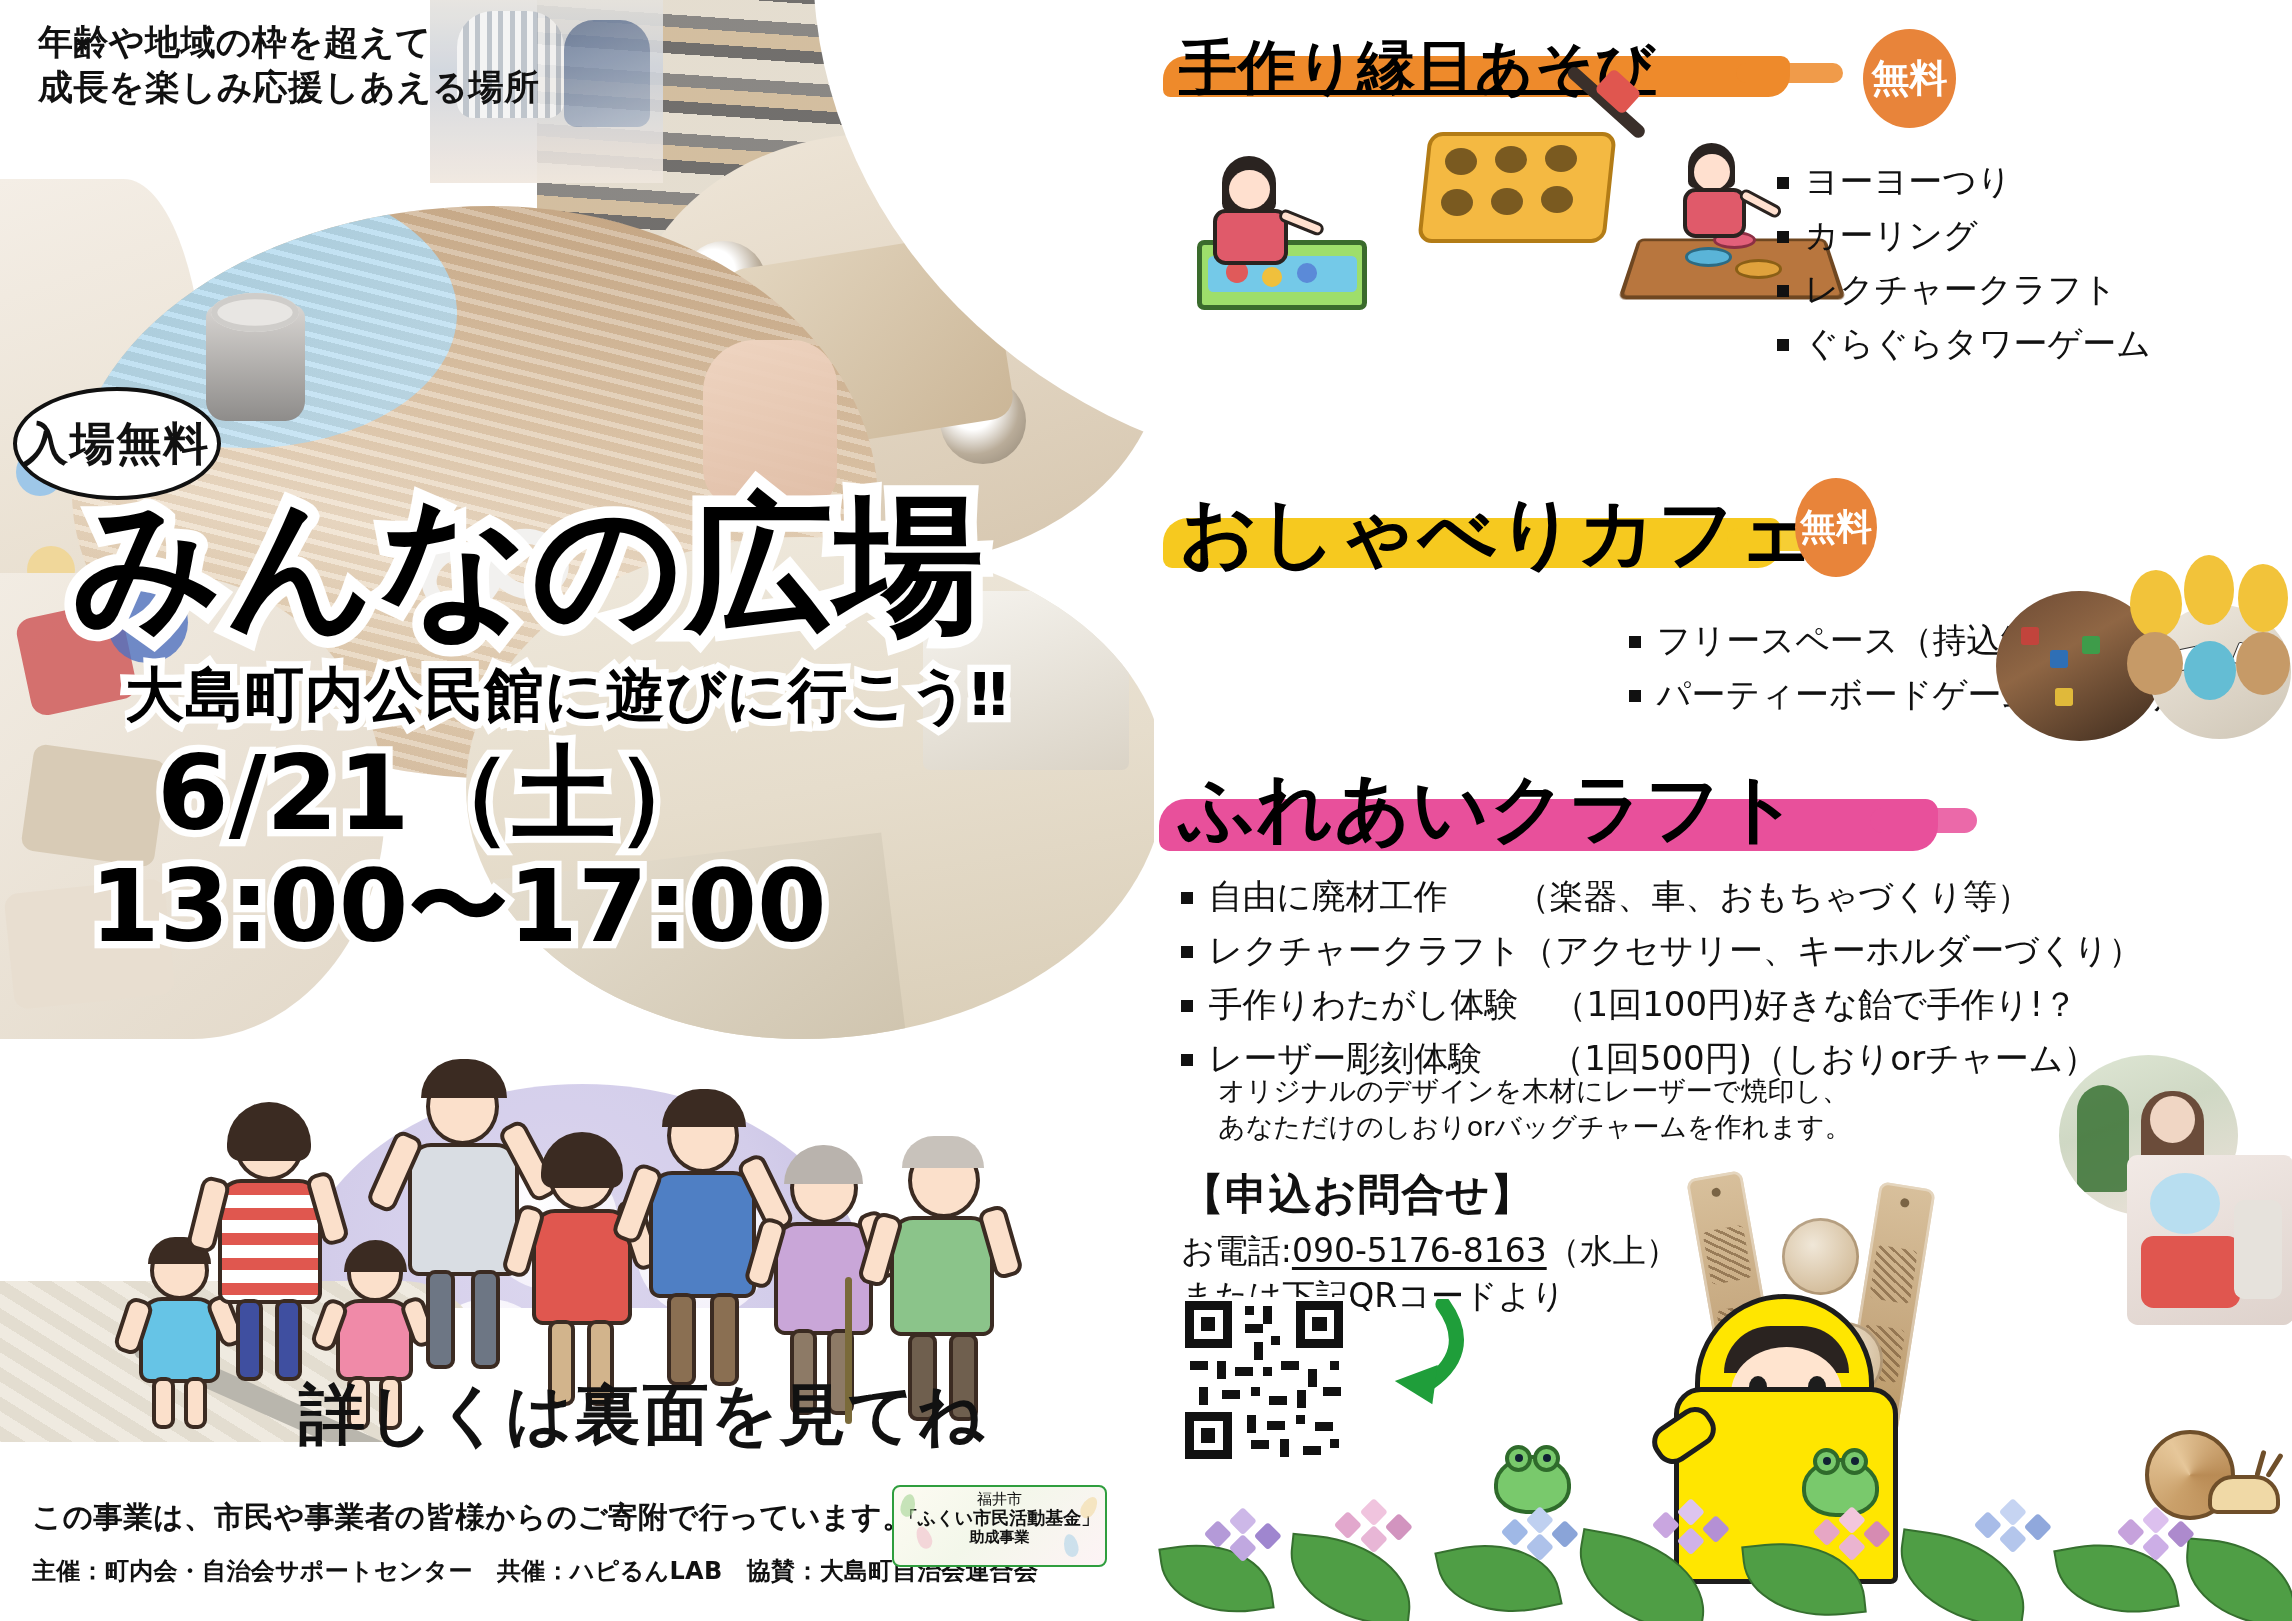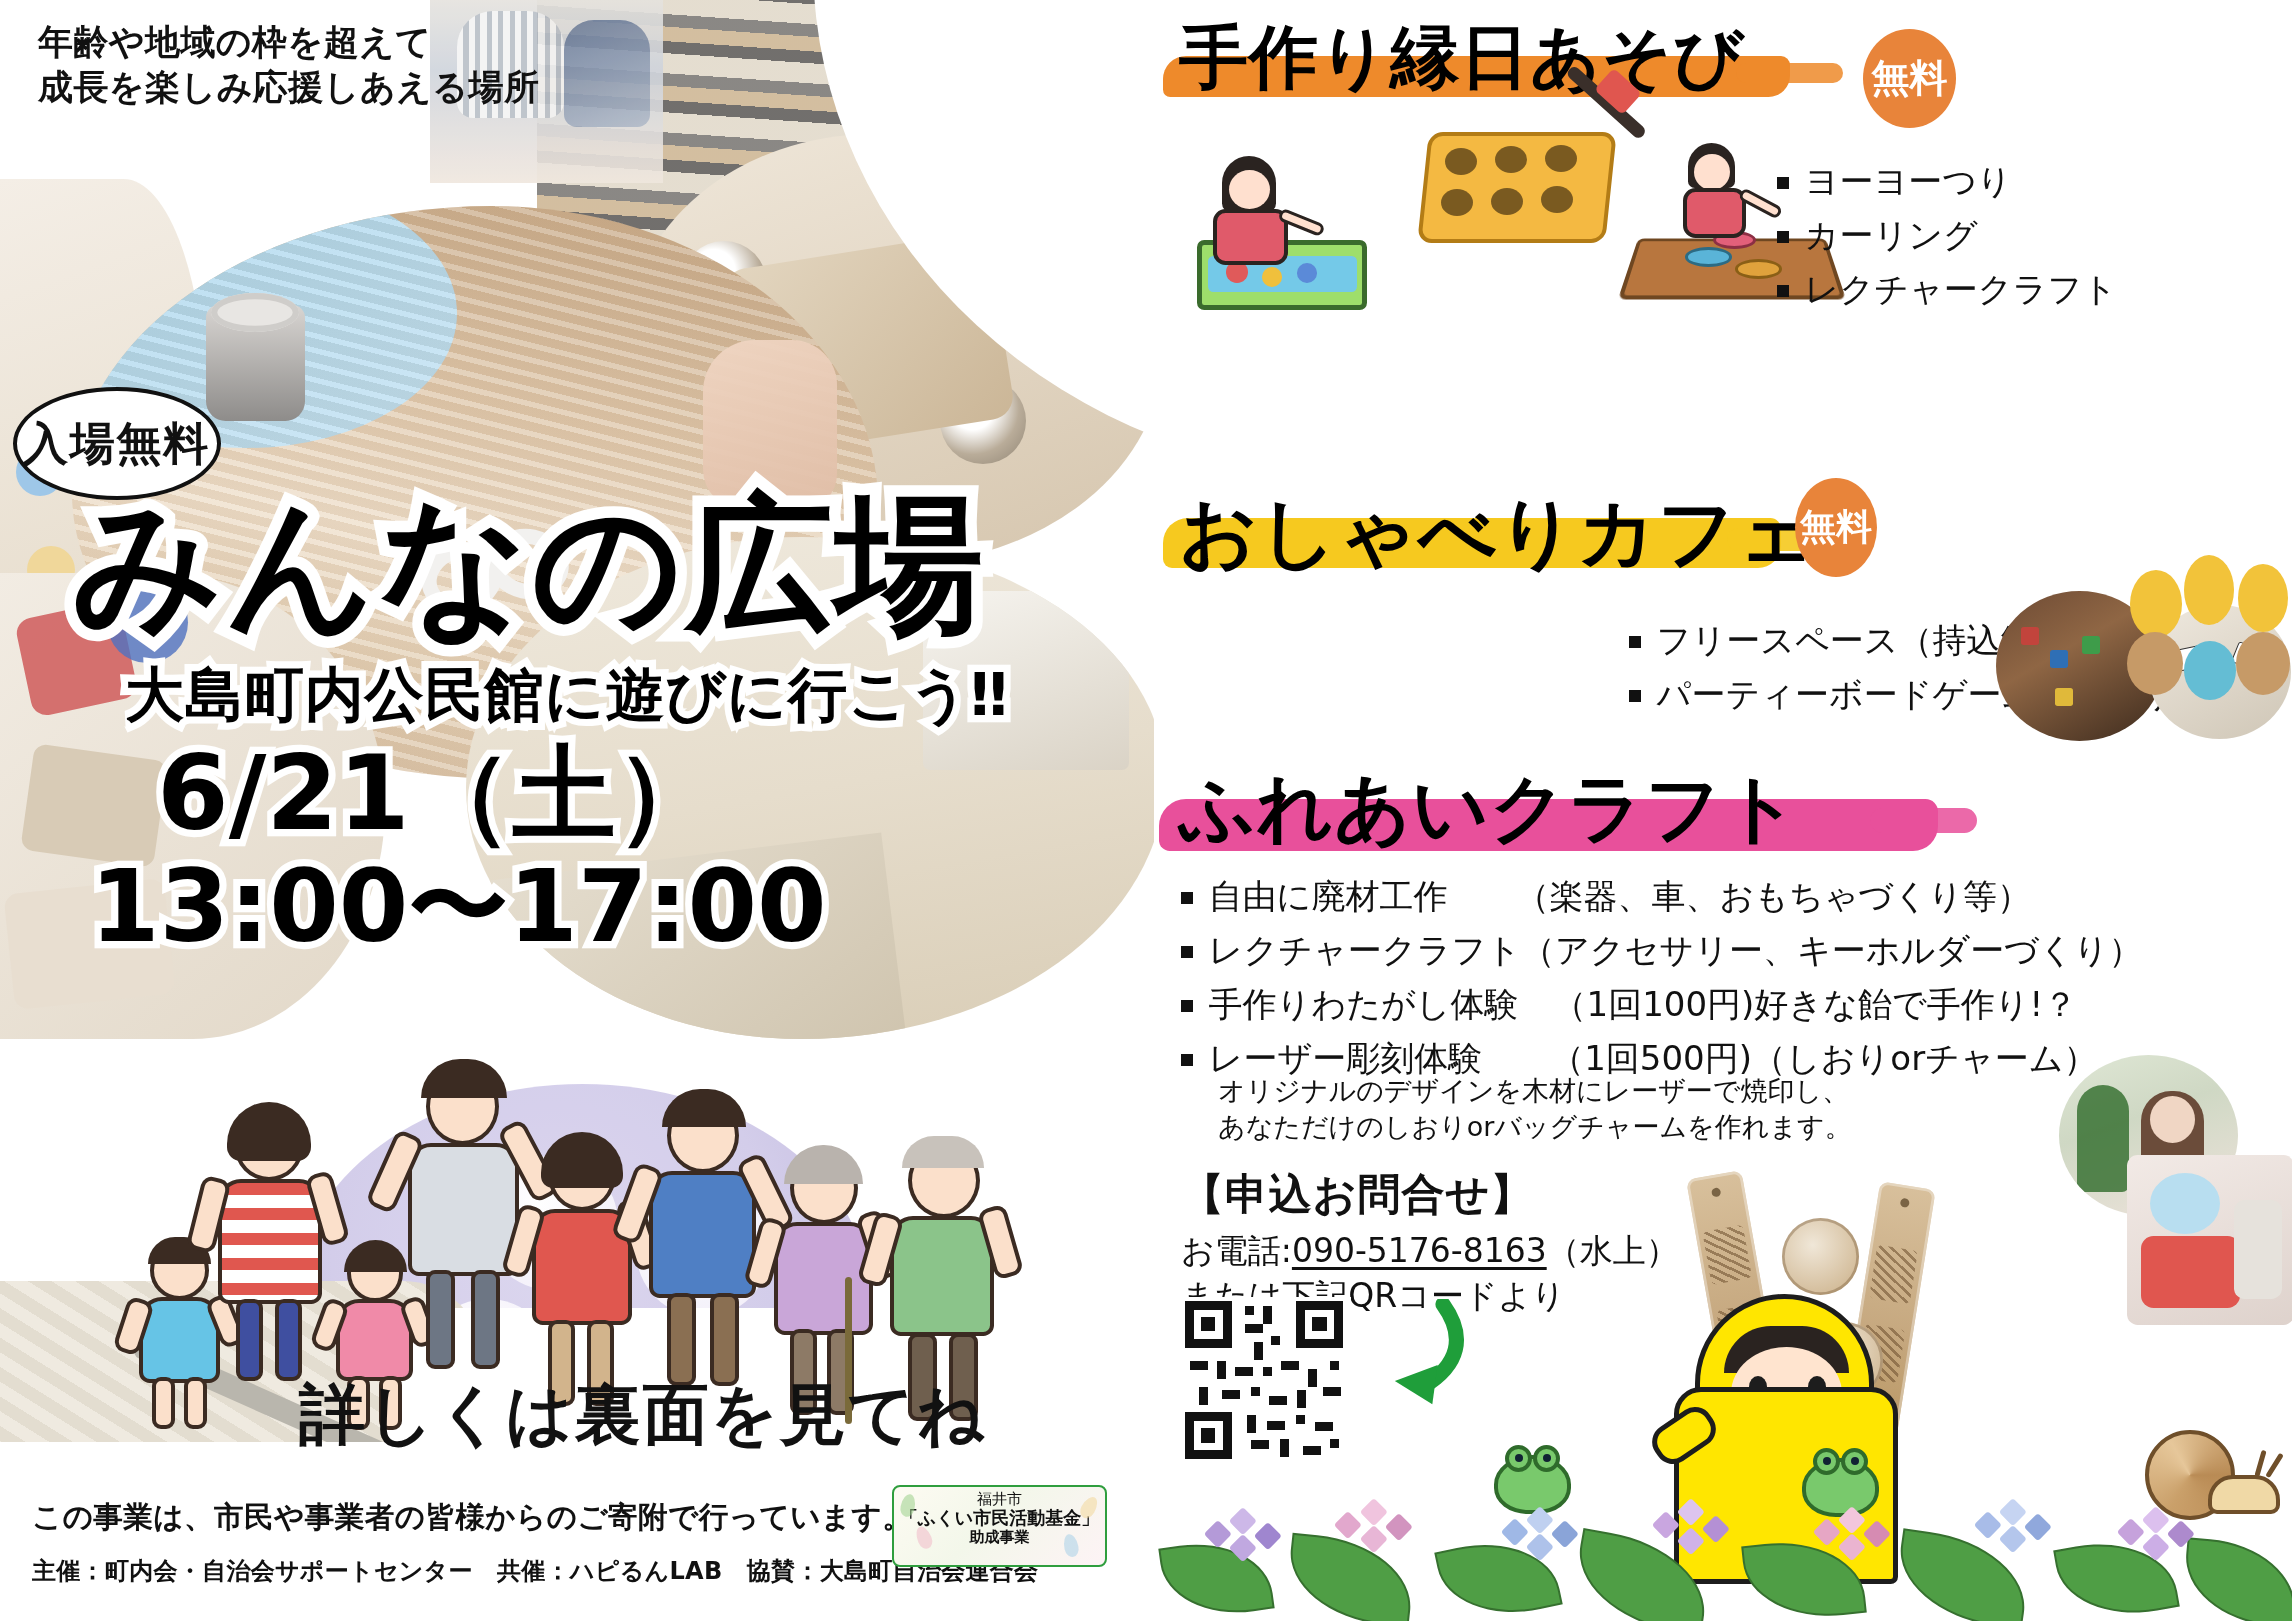--- a/index.html
+++ b/index.html
@@ -486,21 +486,21 @@
       <div class="gl-mid">「ふくい市民活動基金」</div>
       <div class="gl-bot">助成事業</div>
     </div>
   </div>
 
   <div id="right-panel">
 
     <div class="brush" style="left:9px; top:56px; width:627px; height:41px; background:#EE8A2B;
                 border-radius:23px 9px 21.5px 7.2px;"></div>
     <div class="brush" style="left:582px; top:63px; width:107px; height:19.7px; background:#EE8A2B; opacity:.85; border-radius:12.5px;"></div>
-    <div class="head-text" style="left:25px; top:12px; font-size:69px;">手作り縁日あそび</div>
+    <div class="head-text" style="left:25px; top:29px; font-size:58px;text-decoration:underline;">手作り縁日あそび</div>
     <div class="free-pill" style="left:709px; top:29px; width:93px; height:99px; background:#E8843A; font-size:38px;">
       <span>無料</span>
     </div>
 
     <div style="position:absolute; left:36px; top:134px; width:197px; height:170px;">
       <div style="position:absolute;left:7.2px;top:106px;width:170px;height:70px;background:#9ede6b;border:5.4px solid #3a6b2c;border-radius:7.2px;"></div>
       <div style="position:absolute;left:18px;top:122px;width:149px;height:36px;background:#74c9e8;border-radius:5.4px;"></div>
       <div style="position:absolute;left:36px;top:127px;width:21.5px;height:21.5px;background:#e05a5a;border-radius:50%;"></div>
       <div style="position:absolute;left:72px;top:133px;width:19.7px;height:19.7px;background:#f0c03c;border-radius:50%;"></div>
       <div style="position:absolute;left:107px;top:129px;width:19.7px;height:19.7px;background:#5b8ad8;border-radius:50%;"></div>
@@ -538,20 +538,24 @@
           <span class="sq"></span>
           <span>ヨーヨーつり</span>
         </div>
       <div class="bullet-item">
           <span class="sq"></span>
           <span>カーリング</span>
         </div>
       <div class="bullet-item">
           <span class="sq"></span>
           <span>レクチャークラフト</span>
+        </div>
+      <div class="bullet-item">
+          <span class="sq"></span>
+          <span>ぐらぐらタワーゲーム</span>
         </div>
     </div>
 
     <div class="brush" style="left:9px; top:518px; width:618px; height:50px; background:#F6C91F; border-radius:25px 10.7px 23px 9px;"></div>
     <div class="brush" style="left:573px; top:528px; width:99px; height:23px; background:#F6C91F; opacity:.9; border-radius:12.5px;"></div>
     <div class="head-text" style="left:25px; top:482px; font-size:77px;">おしゃべりカフェ</div>
     <div class="free-pill" style="left:641px; top:478px; width:82px; height:99px; background:#E8843A; font-size:36px;">
       <span>無料</span>
     </div>
 

